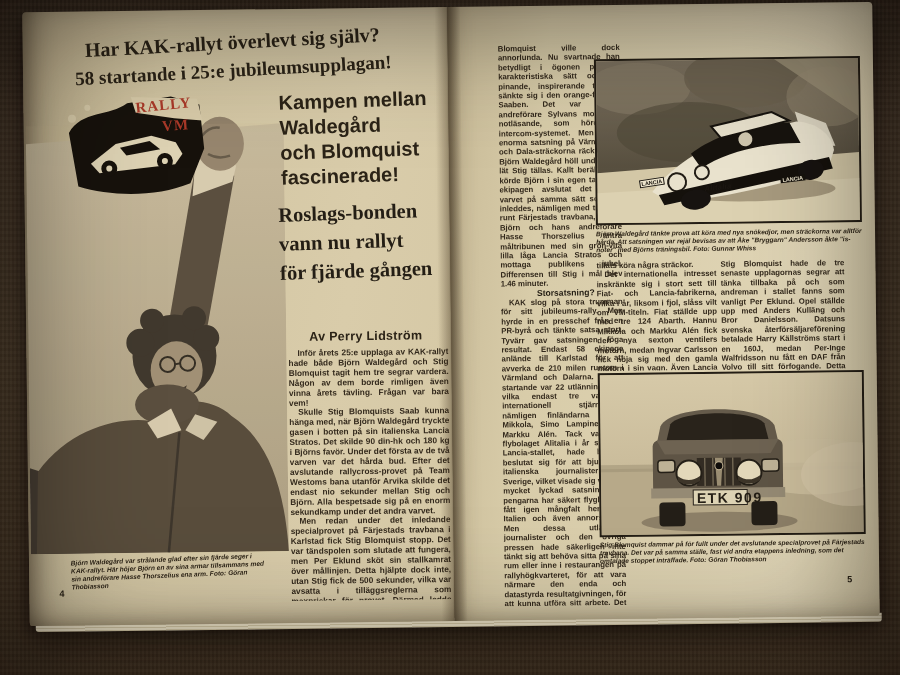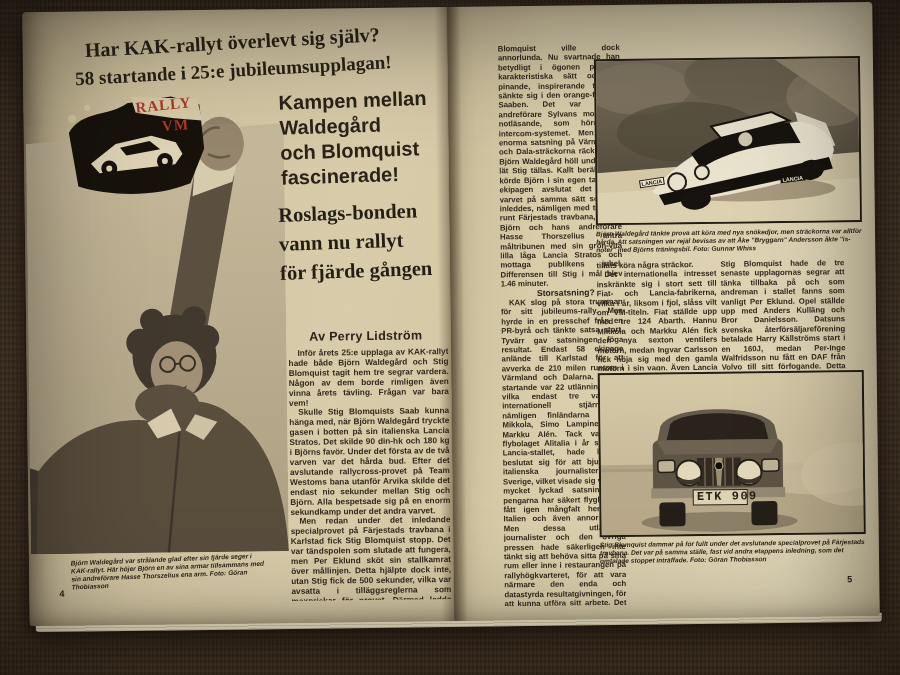--- a/index.html
+++ b/index.html
@@ -82,22 +82,22 @@
   .forts{left:270px;top:370px;width:124px;font-size:7.8px;font-weight:700;
     font-style:italic;text-align:right;color:#2b2317;}
 
   .lab{position:absolute;font-weight:700;z-index:3;}
   .lab-lancia-l{left:16%;top:73%;font-size:5.5px;color:#16120c;background:#ece4cc;
     padding:0 1px;border:.5px solid #16120c;transform:rotate(-8deg);}
   .lab-alitalia{left:41%;top:76%;font-size:7.5px;font-style:italic;color:#1c1712;
     transform:rotate(-6deg);letter-spacing:.3px;}
   .lab-lancia-r{left:70%;top:72%;font-size:5.5px;color:#ece4cc;background:#16120c;
     padding:0 2px;transform:rotate(-6deg);}
-  .lab-plate{left:36.5%;top:72.5%;font-size:12px;letter-spacing:1.5px;color:#241e15;
-    font-family:Liberation Mono, monospace;}
+  .lab-plate{left:36.5%;top:72.5%;font-size:14px;letter-spacing:1.5px;color:#241e15;
+    font-family:Liberation Sans, sans-serif;}
 </style>
 </head>
 <body>
 
 <div class="scene">
   <div class="carpet"></div>
 
   <div class="spread">
     <div class="edge-strip"></div>
 

